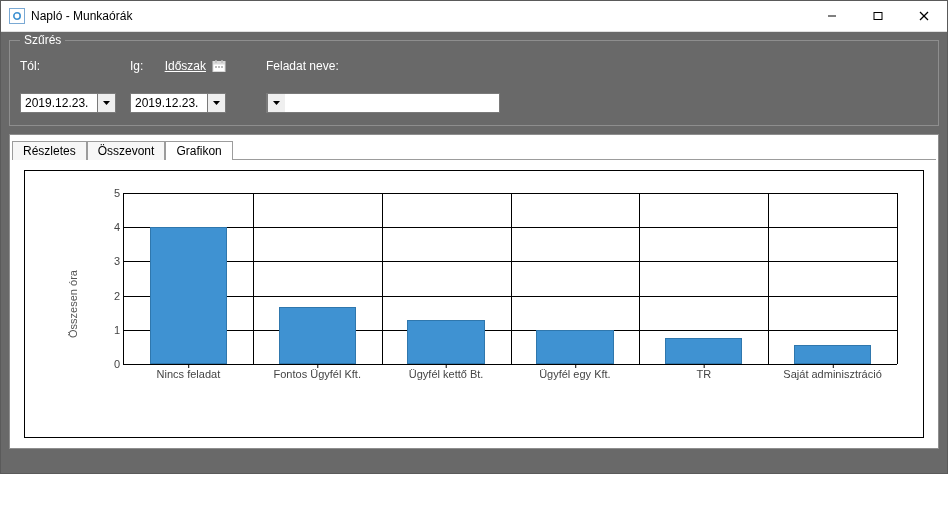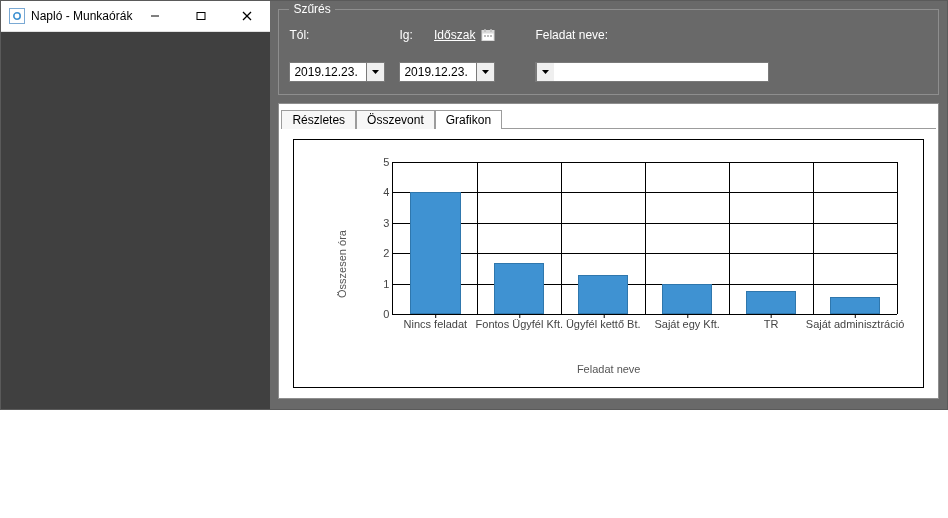--- a/index.html
+++ b/index.html
@@ -1,24 +1,24 @@
 <!DOCTYPE html>
 <html><head>
 <meta charset="utf-8">
 <style>
   html,body{margin:0;padding:0;font-family:"Segoe UI",Tahoma,Arial,sans-serif;font-size:12px;color:#000;background:#fff}
-  .window{width:948px;height:410px;border:1px solid #5a5a5a;box-sizing:border-box;display:flex;flex-direction:row;background:#404040}
+  .window{width:948px;height:474px;border:1px solid #5a5a5a;box-sizing:border-box;display:flex;flex-direction:column;background:#bef264}
   .titlebar{height:30px;background:#fff;display:flex;align-items:center;border-bottom:1px solid #e0e0e0}
   .titlebar .app-icon{width:16px;height:16px;margin:0 6px 0 8px;border:1px solid #7aa9d4;box-sizing:border-box;display:flex;align-items:center;justify-content:center}
   .titlebar .app-icon svg{display:block}
   .titlebar .title{flex:1;font-size:12px;color:#000}
   .win-btns{display:flex;height:100%}
   .win-btn{width:46px;display:flex;align-items:center;justify-content:center;font-size:12px;color:#000}
   .win-btn svg{display:block}
-  .client{flex:1;background:#696969;padding:8px 8px 10px 8px;display:flex;flex-direction:column;gap:8px;box-sizing:border-box}
+  .client{flex:1;background:#696969;padding:8px 8px 24px 8px;display:flex;flex-direction:column;gap:8px;box-sizing:border-box}
   .group{border:1px solid #8e8e8e;padding:18px 10px 12px 10px;position:relative;background:#696969}
   .group-title{position:absolute;top:-8px;left:10px;background:#696969;color:#fff;padding:0 4px;font-size:12px}
   .filter-row{display:flex;align-items:flex-end;gap:14px;color:#fff}
   .col{display:flex;flex-direction:column;gap:20px}
   .label-row{display:flex;align-items:center;gap:6px;font-size:12px;color:#fff}
   .label-row .link{text-decoration:underline;cursor:pointer}
   .date-box,.combo-box{height:20px;background:#fff;border:1px solid #7a7a7a;display:flex;align-items:center;box-sizing:border-box}
   .date-box{width:96px}
   .combo-box{width:234px}
   .date-box input,.combo-box input{border:none;outline:none;font:inherit;height:100%;padding:0 4px;flex:1;min-width:0;background:transparent}
@@ -170,30 +170,29 @@
                   <div class="bar" style="left: 3.33333%; width: 10%; bottom: 0px; height: 80%;"></div>
                   <div class="xtick" style="left: 8.33333%;">Nincs feladat</div>
                   <div class="grid-v" style="left: 16.6667%;"></div>
                   <div class="bar" style="left: 20%; width: 10%; bottom: 0px; height: 33.6%;"></div>
                   <div class="xtick" style="left: 25%;">Fontos Ügyfél Kft.</div>
                   <div class="grid-v" style="left: 33.3333%;"></div>
                   <div class="bar" style="left: 36.6667%; width: 10%; bottom: 0px; height: 25.6%;"></div>
                   <div class="xtick" style="left: 41.6667%;">Ügyfél kettő Bt.</div>
                   <div class="grid-v" style="left: 50%;"></div>
                   <div class="bar" style="left: 53.3333%; width: 10%; bottom: 0px; height: 20%;"></div>
-                  <div class="xtick" style="left: 58.3333%;">Saját egy Kft.</div>
+                  <div class="xtick" style="left: 58.3333%;">Ügyfél egy Kft.</div>
                   <div class="grid-v" style="left: 66.6667%;"></div>
                   <div class="bar" style="left: 70%; width: 10%; bottom: 0px; height: 15%;"></div>
                   <div class="xtick" style="left: 75%;">TR</div>
                   <div class="grid-v" style="left: 83.3333%;"></div>
                   <div class="bar" style="left: 86.6667%; width: 10%; bottom: 0px; height: 11.2%;"></div>
                   <div class="xtick" style="left: 91.6667%;">Saját adminisztráció</div>
                   <div class="grid-v" style="left: 100%;"></div>
                 </div>
             </div>
-            <span class="xlabel">Feladat neve</span>
           </div>
         </div>
       </div>
 
     </div>
   </div>
 </div>
 
 </body></html>

